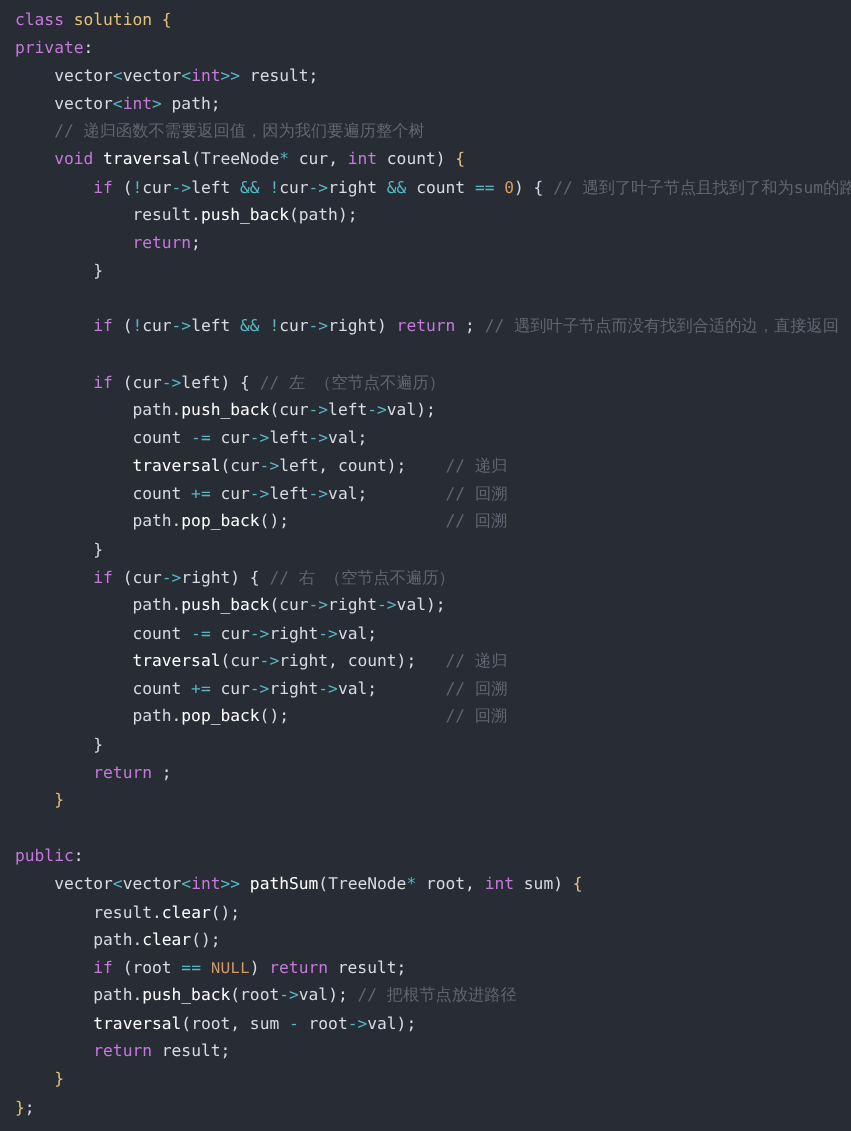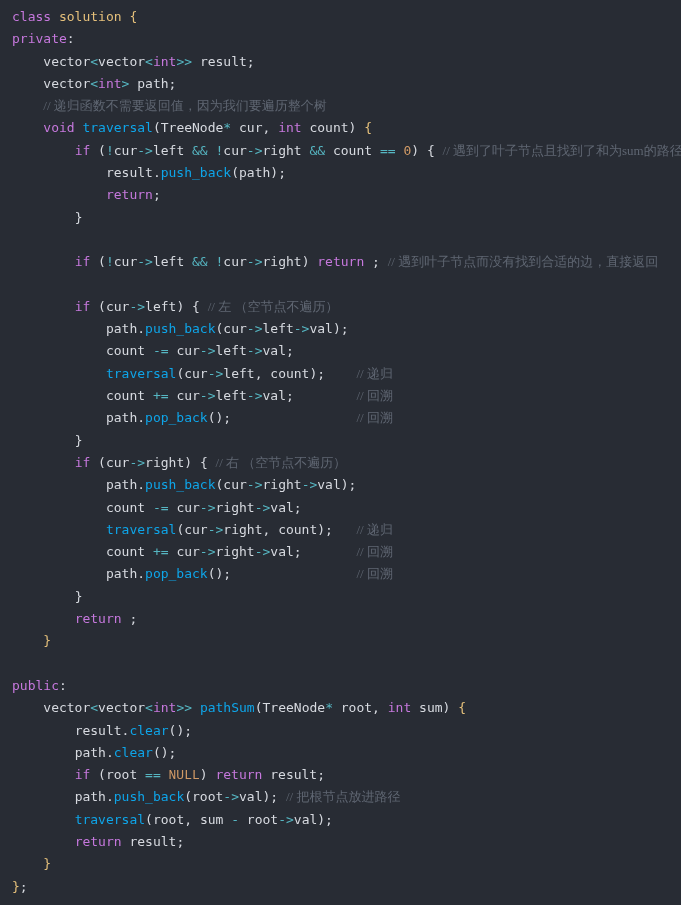--- a/index.html
+++ b/index.html
@@ -29,23 +29,23 @@
     height: 22.3px;
     padding-left: 12px;
     white-space: pre;
     overflow: hidden;
     text-overflow: clip;
   }
   
   .t-kw       { color: #c678dd; }   
   .t-type     { color: #e5c07b; }   
   .t-plain    { color: #d7dae0; }   
-  .t-fn       { color: #0ea5e9; }   
+  .t-fn       { color: #ffffff; }   
   .t-op       { color: #56b6c2; }   
   .t-num      { color: #d19a66; }   
   .t-const    { color: #d19a66; font-family: Liberation Mono, monospace; }   
-  .t-comment  { color: #5f6672; font-family: Liberation Serif, serif; }   
+  .t-comment  { color: #5f6672; }   
   .t-brace    { color: #e5c07b; }   
 </style>
 </head>
 <body>
 
 <div id="code-surface"><div class="code-line"><span class="t-kw">class</span><span class="t-plain"> </span><span class="t-type">solution</span><span class="t-plain"> </span><span class="t-brace">{</span></div><div class="code-line"><span class="t-kw">private</span><span class="t-plain">:</span></div><div class="code-line"><span class="t-plain">    </span><span class="t-plain">vector</span><span class="t-op">&lt;</span><span class="t-plain">vector</span><span class="t-op">&lt;</span><span class="t-kw">int</span><span class="t-op">&gt;</span><span class="t-op">&gt;</span><span class="t-plain"> </span><span class="t-plain">result</span><span class="t-plain">;</span></div><div class="code-line"><span class="t-plain">    </span><span class="t-plain">vector</span><span class="t-op">&lt;</span><span class="t-kw">int</span><span class="t-op">&gt;</span><span class="t-plain"> </span><span class="t-plain">path</span><span class="t-plain">;</span></div><div class="code-line"><span class="t-plain">    </span><span class="t-comment">// 递归函数不需要返回值，因为我们要遍历整个树</span></div><div class="code-line"><span class="t-plain">    </span><span class="t-kw">void</span><span class="t-plain"> </span><span class="t-fn">traversal</span><span class="t-plain">(</span><span class="t-plain">TreeNode</span><span class="t-op">*</span><span class="t-plain"> </span><span class="t-plain">cur</span><span class="t-plain">, </span><span class="t-kw">int</span><span class="t-plain"> </span><span class="t-plain">count</span><span class="t-plain">) </span><span class="t-brace">{</span></div><div class="code-line"><span class="t-plain">        </span><span class="t-kw">if</span><span class="t-plain"> (</span><span class="t-op">!</span><span class="t-plain">cur</span><span class="t-op">-&gt;</span><span class="t-plain">left</span><span class="t-plain"> </span><span class="t-op">&amp;&amp;</span><span class="t-plain"> </span><span class="t-op">!</span><span class="t-plain">cur</span><span class="t-op">-&gt;</span><span class="t-plain">right</span><span class="t-plain"> </span><span class="t-op">&amp;&amp;</span><span class="t-plain"> </span><span class="t-plain">count</span><span class="t-plain"> </span><span class="t-op">==</span><span class="t-plain"> </span><span class="t-num">0</span><span class="t-plain">) </span><span class="t-plain">{</span><span class="t-plain"> </span><span class="t-comment">// 遇到了叶子节点且找到了和为sum的路径</span></div><div class="code-line"><span class="t-plain">            </span><span class="t-plain">result</span><span class="t-plain">.</span><span class="t-fn">push_back</span><span class="t-plain">(</span><span class="t-plain">path</span><span class="t-plain">);</span></div><div class="code-line"><span class="t-plain">            </span><span class="t-kw">return</span><span class="t-plain">;</span></div><div class="code-line"><span class="t-plain">        </span><span class="t-plain">}</span></div><div class="code-line">&nbsp;</div><div class="code-line"><span class="t-plain">        </span><span class="t-kw">if</span><span class="t-plain"> (</span><span class="t-op">!</span><span class="t-plain">cur</span><span class="t-op">-&gt;</span><span class="t-plain">left</span><span class="t-plain"> </span><span class="t-op">&amp;&amp;</span><span class="t-plain"> </span><span class="t-op">!</span><span class="t-plain">cur</span><span class="t-op">-&gt;</span><span class="t-plain">right</span><span class="t-plain">) </span><span class="t-kw">return</span><span class="t-plain"> ; </span><span class="t-comment">// 遇到叶子节点而没有找到合适的边，直接返回</span></div><div class="code-line">&nbsp;</div><div class="code-line"><span class="t-plain">        </span><span class="t-kw">if</span><span class="t-plain"> (</span><span class="t-plain">cur</span><span class="t-op">-&gt;</span><span class="t-plain">left</span><span class="t-plain">) </span><span class="t-plain">{</span><span class="t-plain"> </span><span class="t-comment">// 左 （空节点不遍历）</span></div><div class="code-line"><span class="t-plain">            </span><span class="t-plain">path</span><span class="t-plain">.</span><span class="t-fn">push_back</span><span class="t-plain">(</span><span class="t-plain">cur</span><span class="t-op">-&gt;</span><span class="t-plain">left</span><span class="t-op">-&gt;</span><span class="t-plain">val</span><span class="t-plain">);</span></div><div class="code-line"><span class="t-plain">            </span><span class="t-plain">count</span><span class="t-plain"> </span><span class="t-op">-=</span><span class="t-plain"> </span><span class="t-plain">cur</span><span class="t-op">-&gt;</span><span class="t-plain">left</span><span class="t-op">-&gt;</span><span class="t-plain">val</span><span class="t-plain">;</span></div><div class="code-line"><span class="t-plain">            </span><span class="t-fn">traversal</span><span class="t-plain">(</span><span class="t-plain">cur</span><span class="t-op">-&gt;</span><span class="t-plain">left</span><span class="t-plain">, </span><span class="t-plain">count</span><span class="t-plain">);    </span><span class="t-comment">// 递归</span></div><div class="code-line"><span class="t-plain">            </span><span class="t-plain">count</span><span class="t-plain"> </span><span class="t-op">+=</span><span class="t-plain"> </span><span class="t-plain">cur</span><span class="t-op">-&gt;</span><span class="t-plain">left</span><span class="t-op">-&gt;</span><span class="t-plain">val</span><span class="t-plain">;        </span><span class="t-comment">// 回溯</span></div><div class="code-line"><span class="t-plain">            </span><span class="t-plain">path</span><span class="t-plain">.</span><span class="t-fn">pop_back</span><span class="t-plain">();                </span><span class="t-comment">// 回溯</span></div><div class="code-line"><span class="t-plain">        </span><span class="t-plain">}</span></div><div class="code-line"><span class="t-plain">        </span><span class="t-kw">if</span><span class="t-plain"> (</span><span class="t-plain">cur</span><span class="t-op">-&gt;</span><span class="t-plain">right</span><span class="t-plain">) </span><span class="t-plain">{</span><span class="t-plain"> </span><span class="t-comment">// 右 （空节点不遍历）</span></div><div class="code-line"><span class="t-plain">            </span><span class="t-plain">path</span><span class="t-plain">.</span><span class="t-fn">push_back</span><span class="t-plain">(</span><span class="t-plain">cur</span><span class="t-op">-&gt;</span><span class="t-plain">right</span><span class="t-op">-&gt;</span><span class="t-plain">val</span><span class="t-plain">);</span></div><div class="code-line"><span class="t-plain">            </span><span class="t-plain">count</span><span class="t-plain"> </span><span class="t-op">-=</span><span class="t-plain"> </span><span class="t-plain">cur</span><span class="t-op">-&gt;</span><span class="t-plain">right</span><span class="t-op">-&gt;</span><span class="t-plain">val</span><span class="t-plain">;</span></div><div class="code-line"><span class="t-plain">            </span><span class="t-fn">traversal</span><span class="t-plain">(</span><span class="t-plain">cur</span><span class="t-op">-&gt;</span><span class="t-plain">right</span><span class="t-plain">, </span><span class="t-plain">count</span><span class="t-plain">);   </span><span class="t-comment">// 递归</span></div><div class="code-line"><span class="t-plain">            </span><span class="t-plain">count</span><span class="t-plain"> </span><span class="t-op">+=</span><span class="t-plain"> </span><span class="t-plain">cur</span><span class="t-op">-&gt;</span><span class="t-plain">right</span><span class="t-op">-&gt;</span><span class="t-plain">val</span><span class="t-plain">;       </span><span class="t-comment">// 回溯</span></div><div class="code-line"><span class="t-plain">            </span><span class="t-plain">path</span><span class="t-plain">.</span><span class="t-fn">pop_back</span><span class="t-plain">();                </span><span class="t-comment">// 回溯</span></div><div class="code-line"><span class="t-plain">        </span><span class="t-plain">}</span></div><div class="code-line"><span class="t-plain">        </span><span class="t-kw">return</span><span class="t-plain"> ;</span></div><div class="code-line"><span class="t-plain">    </span><span class="t-brace">}</span></div><div class="code-line">&nbsp;</div><div class="code-line"><span class="t-kw">public</span><span class="t-plain">:</span></div><div class="code-line"><span class="t-plain">    </span><span class="t-plain">vector</span><span class="t-op">&lt;</span><span class="t-plain">vector</span><span class="t-op">&lt;</span><span class="t-kw">int</span><span class="t-op">&gt;</span><span class="t-op">&gt;</span><span class="t-plain"> </span><span class="t-fn">pathSum</span><span class="t-plain">(</span><span class="t-plain">TreeNode</span><span class="t-op">*</span><span class="t-plain"> </span><span class="t-plain">root</span><span class="t-plain">, </span><span class="t-kw">int</span><span class="t-plain"> </span><span class="t-plain">sum</span><span class="t-plain">) </span><span class="t-brace">{</span></div><div class="code-line"><span class="t-plain">        </span><span class="t-plain">result</span><span class="t-plain">.</span><span class="t-fn">clear</span><span class="t-plain">();</span></div><div class="code-line"><span class="t-plain">        </span><span class="t-plain">path</span><span class="t-plain">.</span><span class="t-fn">clear</span><span class="t-plain">();</span></div><div class="code-line"><span class="t-plain">        </span><span class="t-kw">if</span><span class="t-plain"> (</span><span class="t-plain">root</span><span class="t-plain"> </span><span class="t-op">==</span><span class="t-plain"> </span><span class="t-const">NULL</span><span class="t-plain">) </span><span class="t-kw">return</span><span class="t-plain"> </span><span class="t-plain">result</span><span class="t-plain">;</span></div><div class="code-line"><span class="t-plain">        </span><span class="t-plain">path</span><span class="t-plain">.</span><span class="t-fn">push_back</span><span class="t-plain">(</span><span class="t-plain">root</span><span class="t-op">-&gt;</span><span class="t-plain">val</span><span class="t-plain">); </span><span class="t-comment">// 把根节点放进路径</span></div><div class="code-line"><span class="t-plain">        </span><span class="t-fn">traversal</span><span class="t-plain">(</span><span class="t-plain">root</span><span class="t-plain">, </span><span class="t-plain">sum</span><span class="t-plain"> </span><span class="t-op">-</span><span class="t-plain"> </span><span class="t-plain">root</span><span class="t-op">-&gt;</span><span class="t-plain">val</span><span class="t-plain">);</span></div><div class="code-line"><span class="t-plain">        </span><span class="t-kw">return</span><span class="t-plain"> </span><span class="t-plain">result</span><span class="t-plain">;</span></div><div class="code-line"><span class="t-plain">    </span><span class="t-brace">}</span></div><div class="code-line"><span class="t-brace">}</span><span class="t-plain">;</span></div></div>
 
 </body></html>

